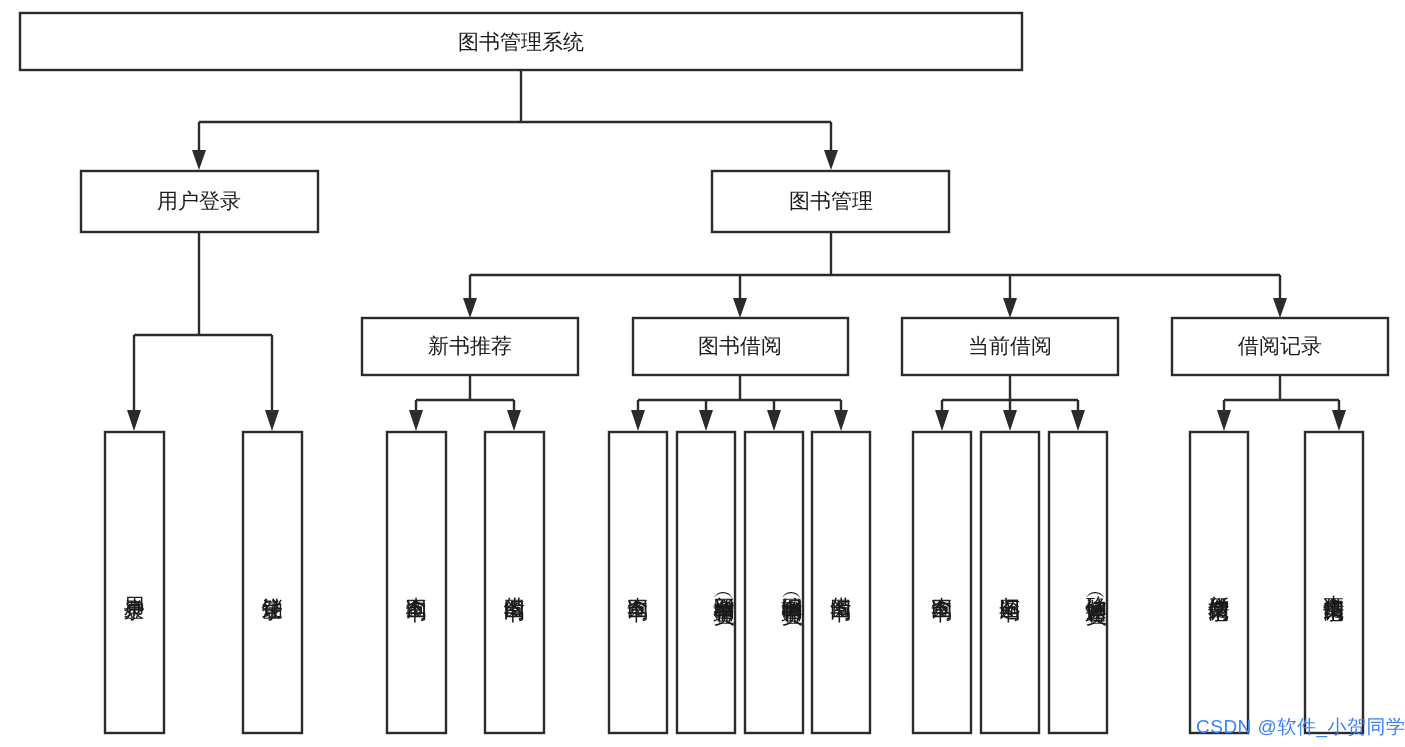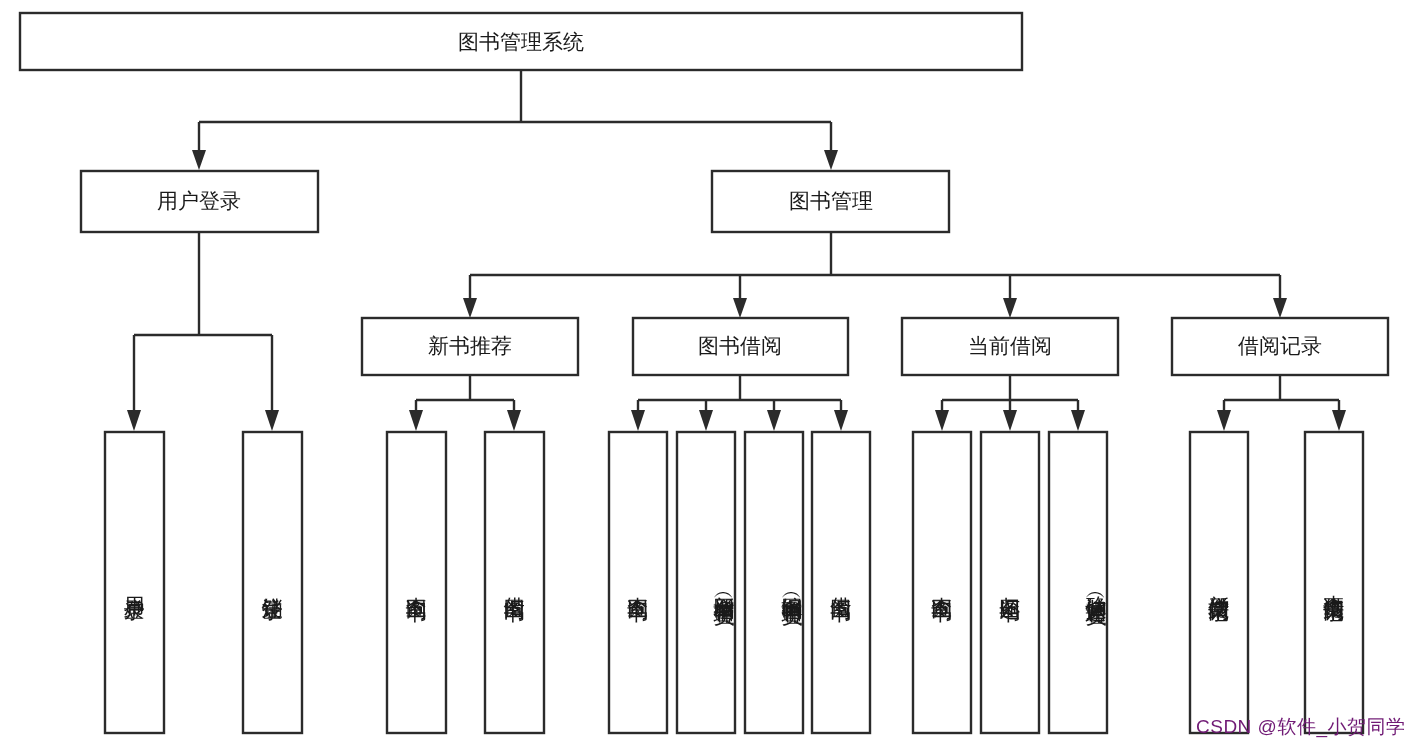--- a/index.html
+++ b/index.html
@@ -66,21 +66,21 @@
   }
   .vert-text-box.centered {
     align-items: center;
   }
   .watermark {
     position: absolute;
     left: 1196px;
     top: 714px;
     font-family: "Liberation Sans", "DejaVu Sans", sans-serif;
     font-size: 19px;
-    color: #701a75;
+    color: #3b82f6;
     white-space: nowrap;
     letter-spacing: 0.5px;
   }
 </style>
 </head>
 <body>
 
 <div id="diagram-root">
 
   <svg class="flow" viewBox="0 0 1405 747" xmlns="http://www.w3.org/2000/svg">

